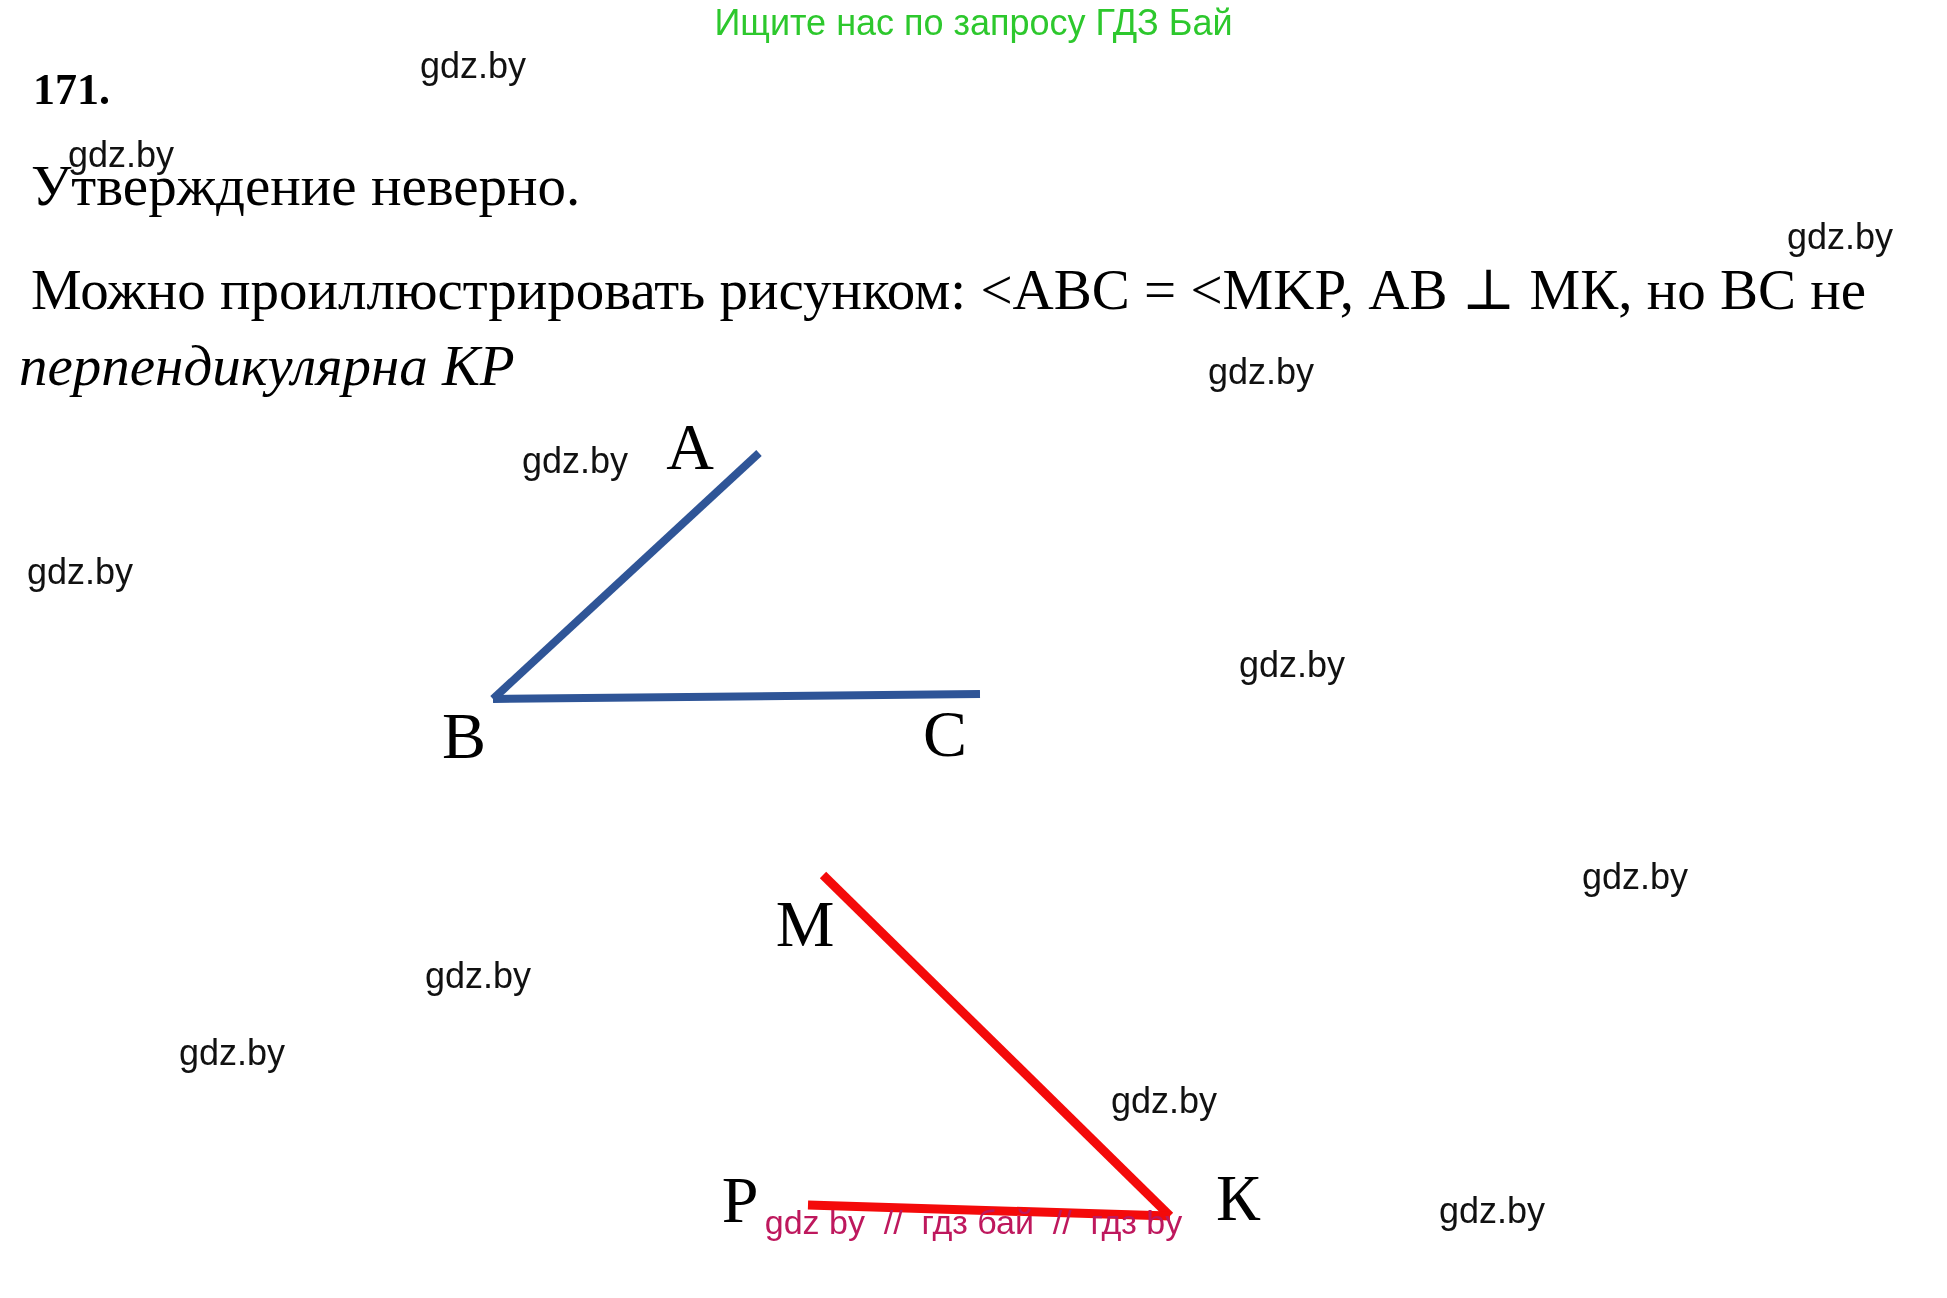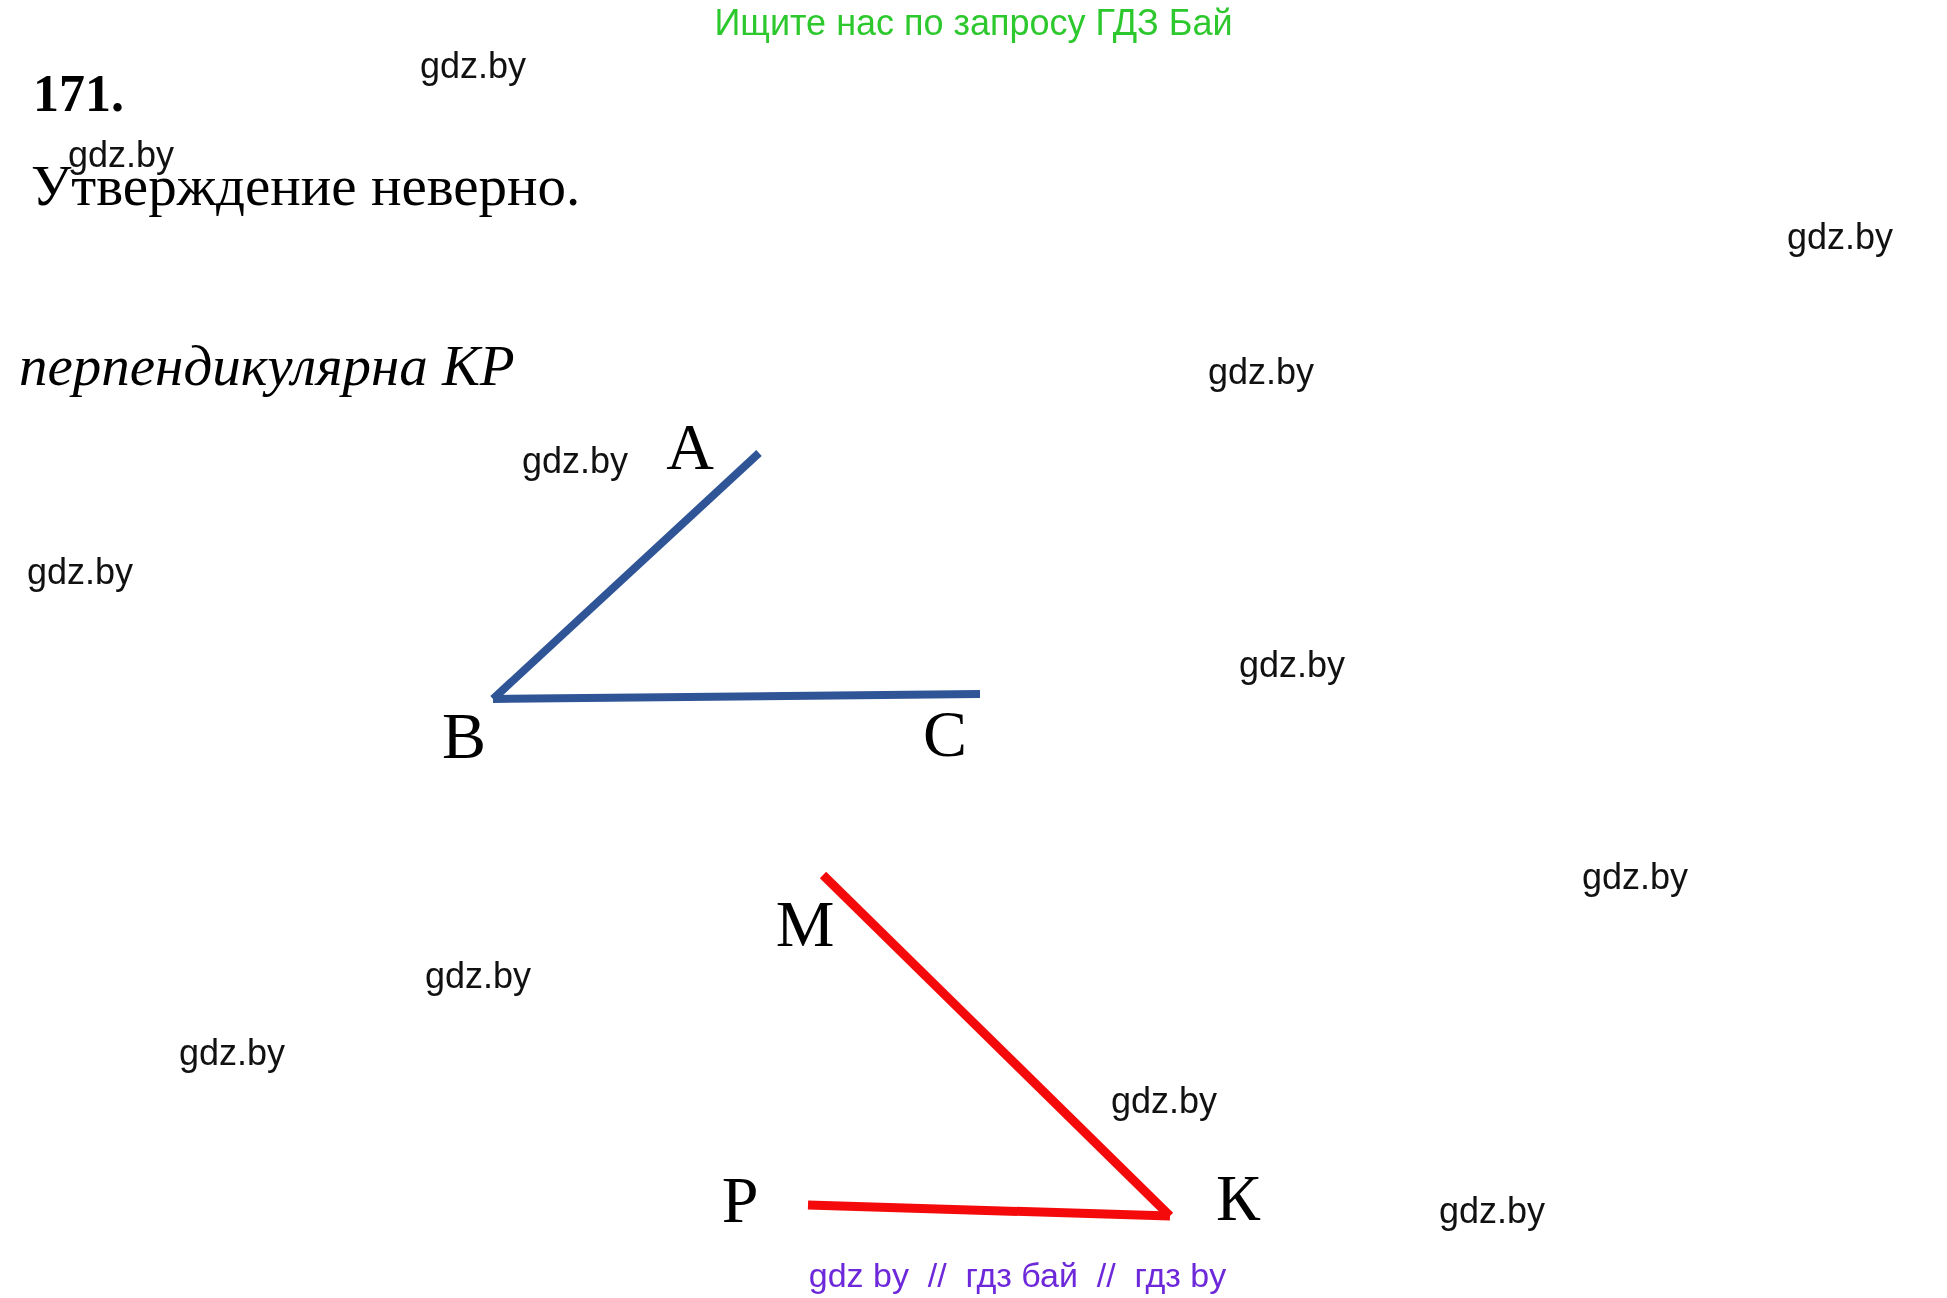--- a/index.html
+++ b/index.html
@@ -14,39 +14,40 @@
   .abs{position:absolute;}
   .center{transform:translate(-50%,-50%);}
   .promo{
     font-family:"Liberation Sans","DejaVu Sans",sans-serif;
     font-size:36px;font-weight:500;white-space:nowrap;
   }
   .watermark{
     font-family:"Liberation Sans","DejaVu Sans",sans-serif;
     font-size:36px;color:#111;white-space:nowrap;
   }
-  .problem-number{font-size:52px;font-weight:bold;}
+  .problem-number{font-size:44px;font-weight:bold;}
   .body-line{font-size:57px;white-space:nowrap;text-align:right;}
   .pt-label{font-size:66px;white-space:nowrap;}
   .footer{
     font-family:"Liberation Sans","DejaVu Sans",sans-serif;
     font-size:34px;font-weight:500;white-space:pre;
   }
   svg{position:absolute;left:0;top:0;}
 </style>
 </head>
 <body>
 
 <div id="page">
 
   <div class="abs promo" style="left:50%;top:2px;transform:translateX(-50%);color:#2dc82d;">Ищите нас по запросу ГДЗ Бай</div>
 
   <div class="abs problem-number" style="left:33px;top:64px;">171.</div>
 
   <div class="abs body-line" style="left:31px;top:153px;">Утверждение неверно.</div>
+  <div class="abs body-line" style="left:31px;top:256px;">Можно проиллюстрировать рисунком: &lt;ABC = &lt;MKP, АВ ⊥ МК, но ВС не</div>
   <div class="abs body-line" style="left:19px;top:333px;font-style:italic;">перпендикулярна КР</div>
 
   <div class="abs center watermark" style="left:473px;top:66px;">gdz.by</div>
   <div class="abs center watermark" style="left:121px;top:155px;">gdz.by</div>
   <div class="abs center watermark" style="left:1840px;top:237px;">gdz.by</div>
   <div class="abs center watermark" style="left:1261px;top:372px;">gdz.by</div>
   <div class="abs center watermark" style="left:575px;top:461px;">gdz.by</div>
   <div class="abs center watermark" style="left:80px;top:572px;">gdz.by</div>
   <div class="abs center watermark" style="left:1292px;top:665px;">gdz.by</div>
   <div class="abs center watermark" style="left:1635px;top:877px;">gdz.by</div>
@@ -63,15 +64,15 @@
   </svg>
 
   <div class="abs center pt-label" style="left:690px;top:447px;">A</div>
   <div class="abs center pt-label" style="left:464px;top:736px;">B</div>
   <div class="abs center pt-label" style="left:945px;top:734px;">C</div>
 
   <div class="abs center pt-label" style="left:805px;top:924px;">M</div>
   <div class="abs center pt-label" style="left:740px;top:1200px;">P</div>
   <div class="abs center pt-label" style="left:1238px;top:1198px;">К</div>
 
-  <div class="abs footer" style="left:50%;top:1256px;transform:translateX(-50%);color:#6d28d9;margin-left:44px;">gdz by  //  гдз бай  //  гдз by</div>
+  <div class="abs footer" style="left:50%;top:1203px;transform:translateX(-50%);color:#be185d;">gdz by  //  гдз бай  //  гдз by</div>
 
 </div>
 
 </body></html>

